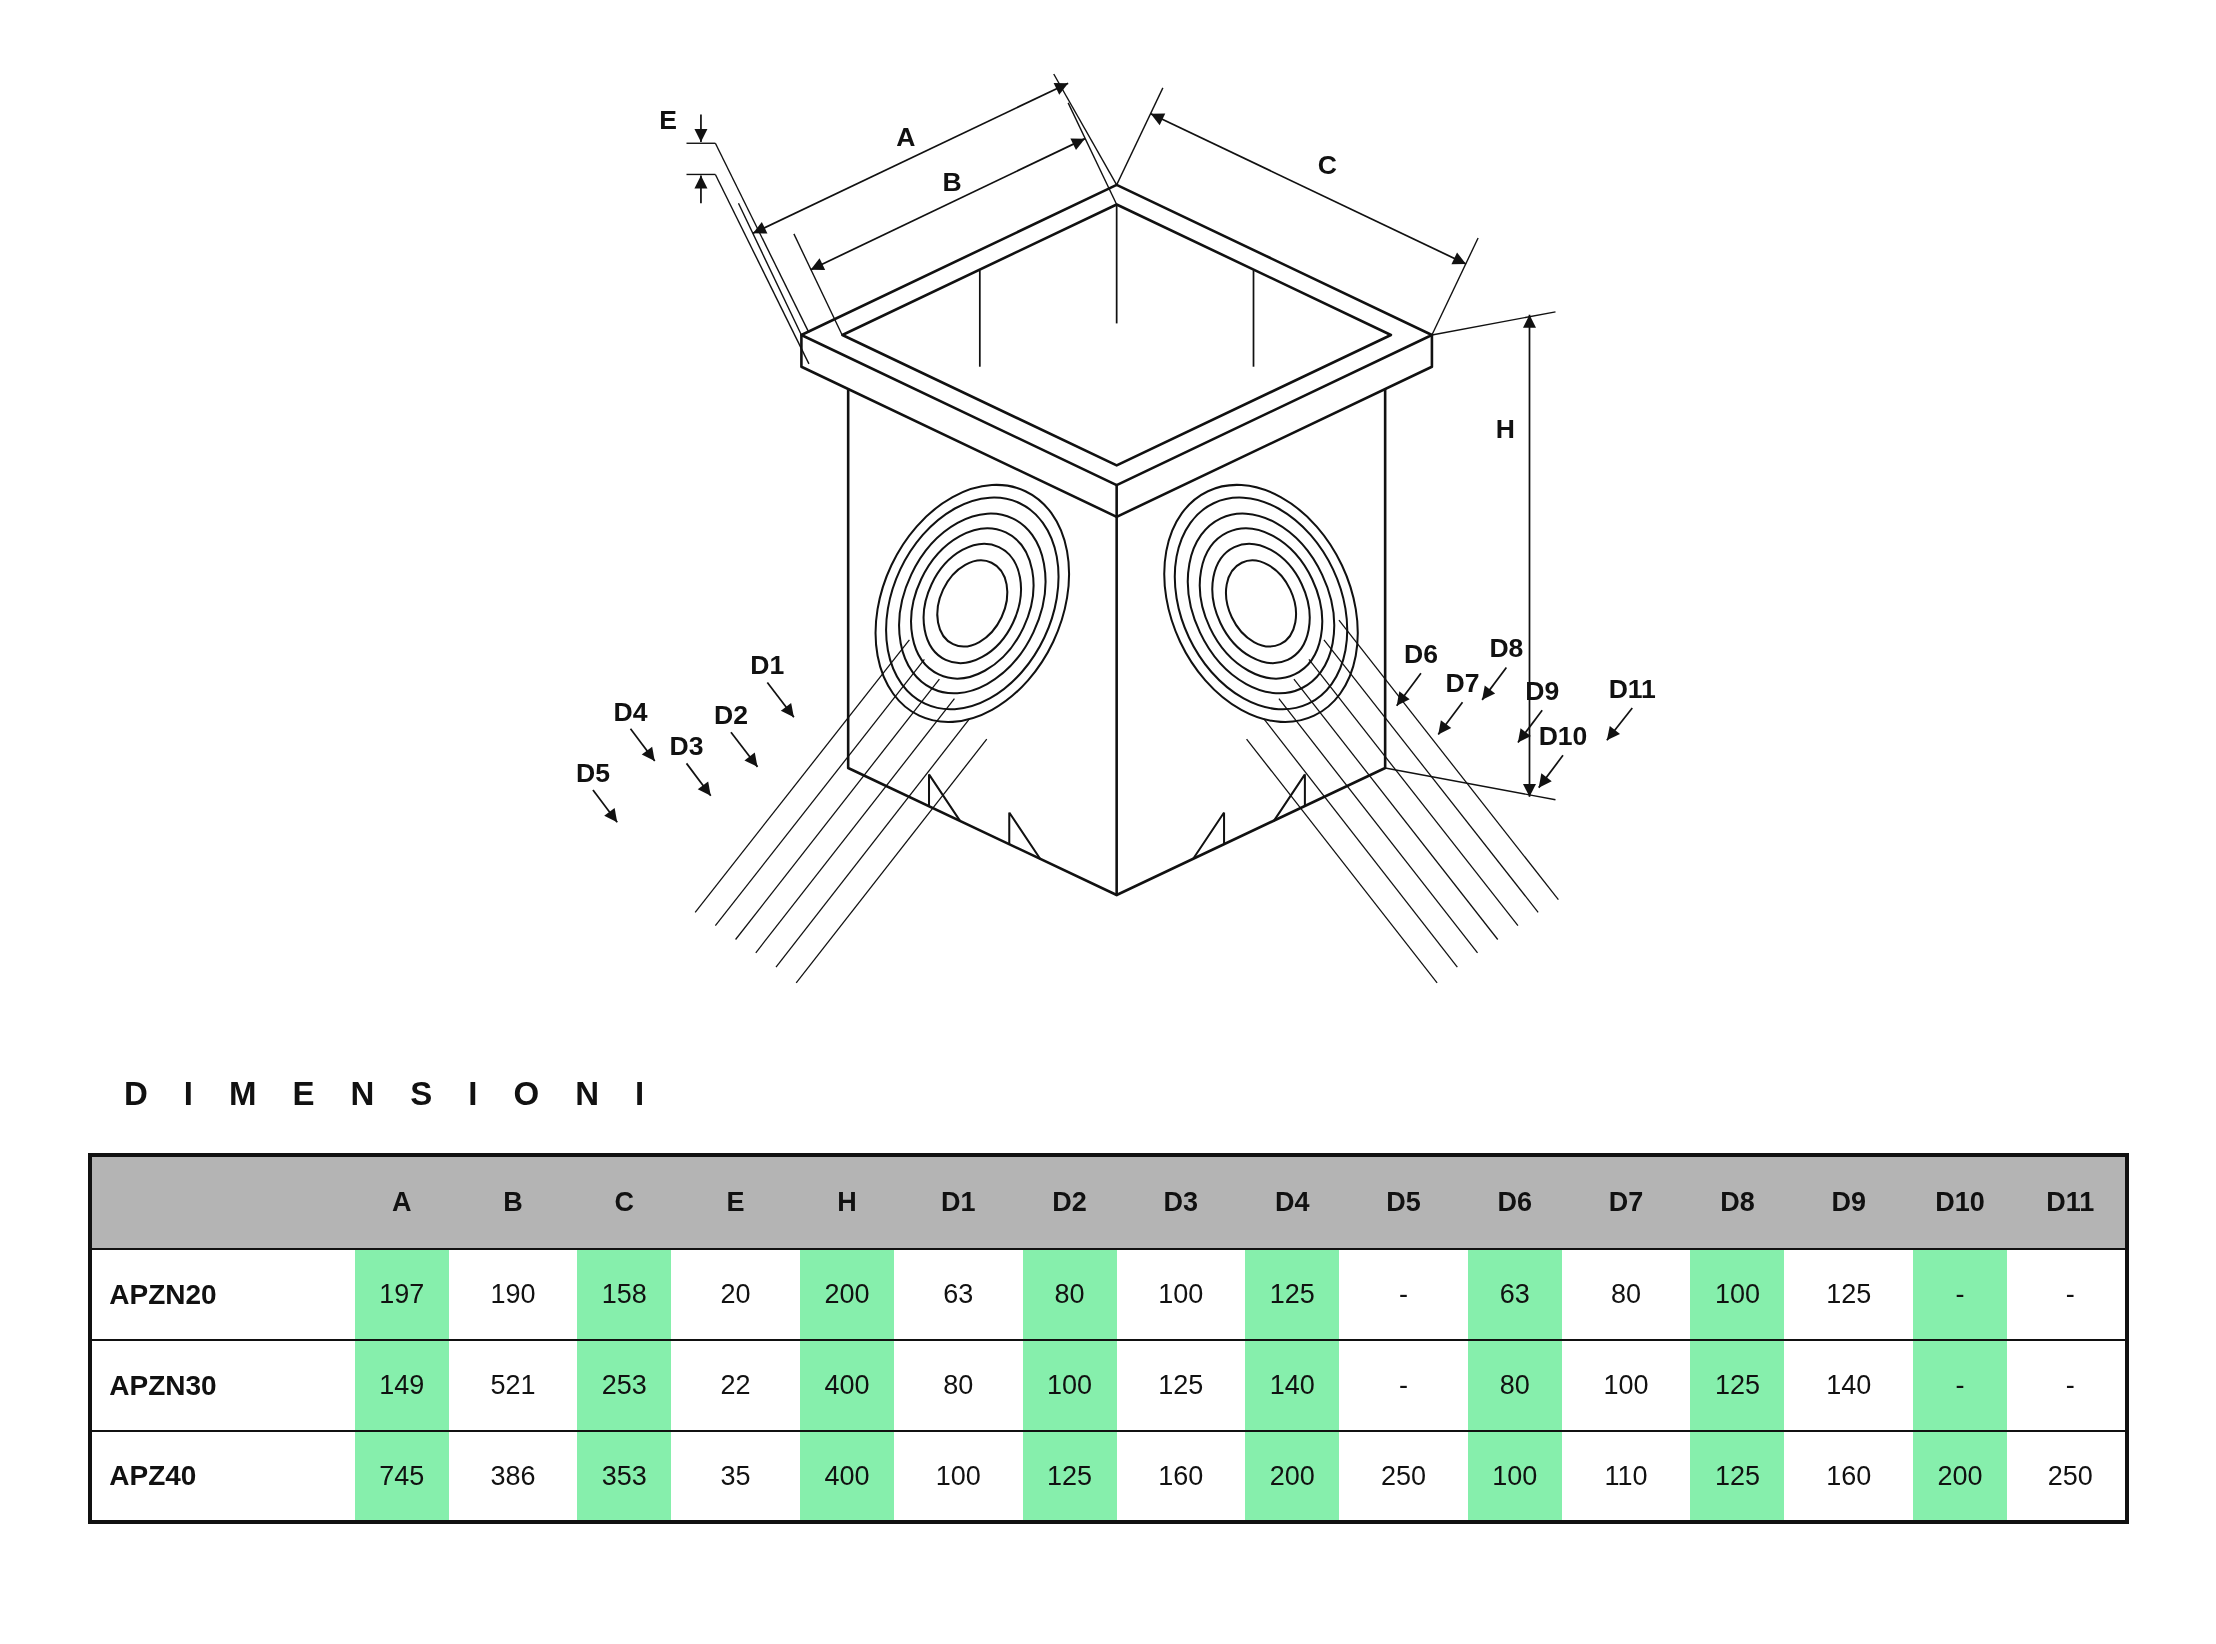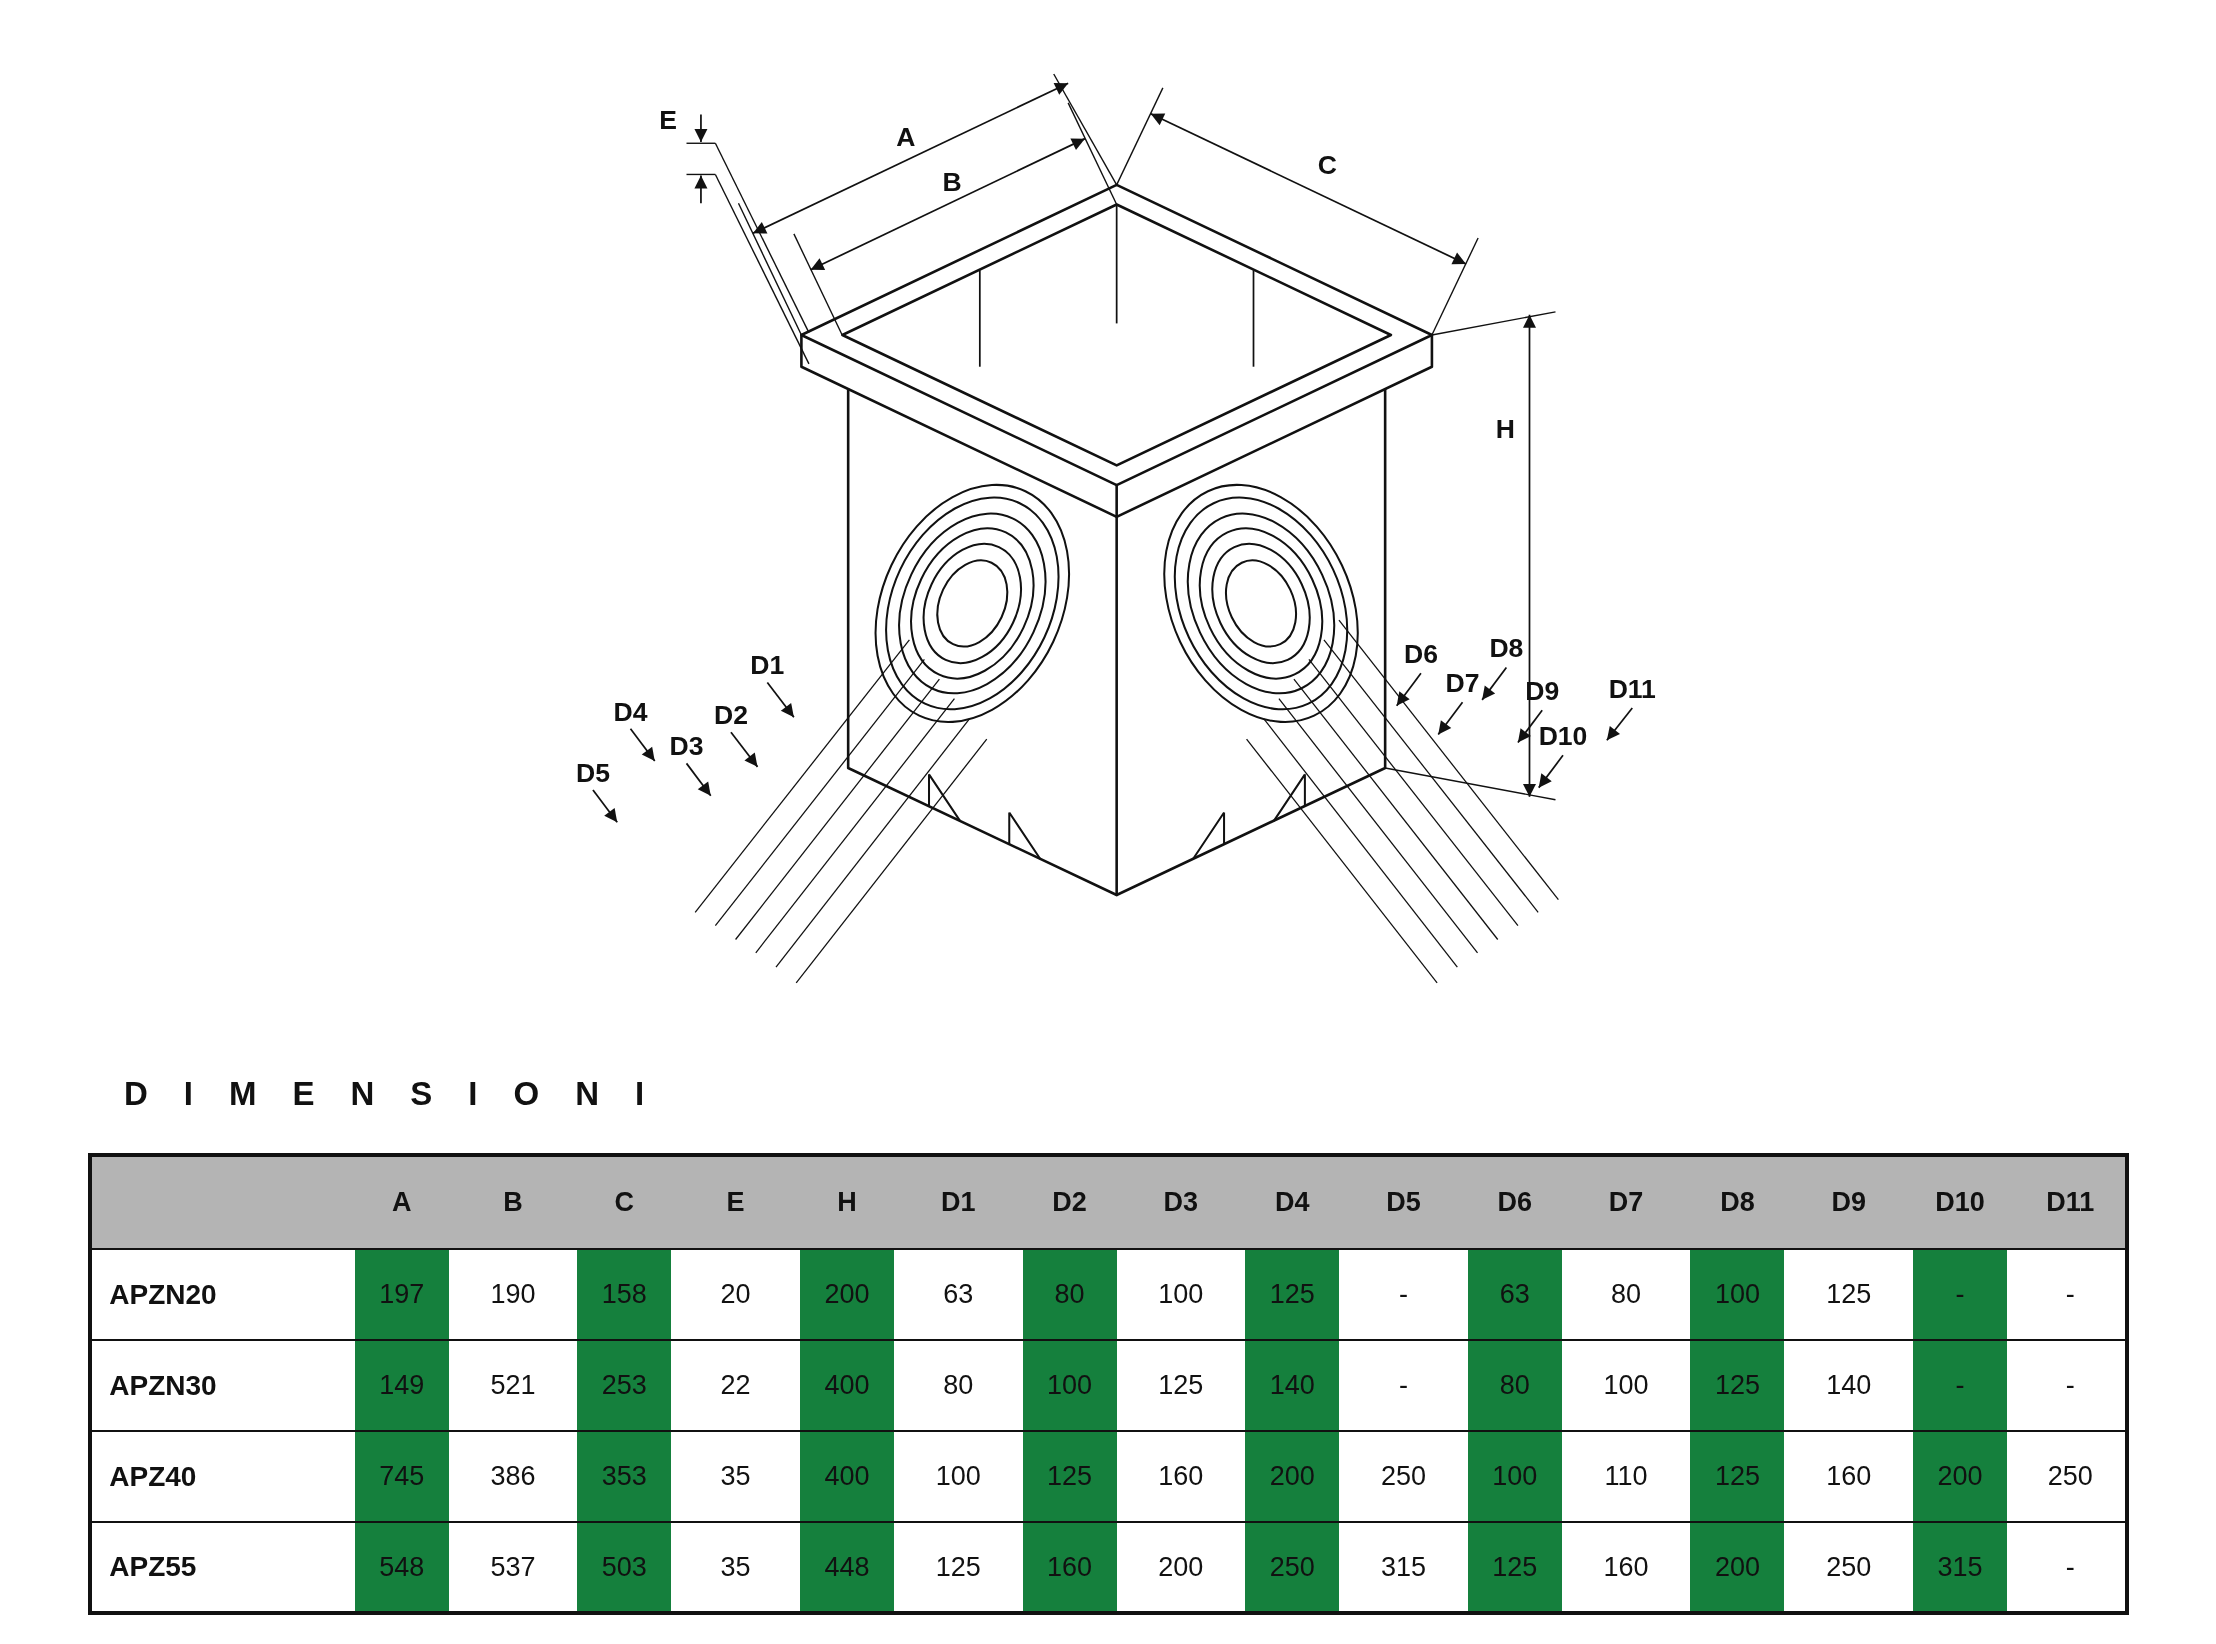--- a/index.html
+++ b/index.html
@@ -14,21 +14,21 @@
            font-size:33px; font-weight:bold; letter-spacing:36px; text-indent:36px; }
 
   table.dims { position:absolute; left:88px; top:1153px; width:2041px;
                border-collapse:collapse; table-layout:fixed; border:4px solid #111; }
   .dims thead tr { height:94px; }
   .dims tbody tr { height:91px; border-top:2.3px solid #111; }
   .dims th, .dims td { text-align:center; vertical-align:middle; font-size:27px; padding:0; }
   .dims thead th { background:#b4b4b4; font-weight:700; }
   .dims .model { text-align:left; padding-left:17.3px; font-weight:700; font-size:28px; }
   .dims td { font-weight:400; }
-  .dims td.g { background:#15803d; background-clip:content-box; padding:0 8.7px;margin-top:25px; }
+  .dims td.g { background:#86efac; background-clip:content-box; padding:0 8.7px;margin-top:25px; }
 </style>
 </head>
 <body>
 
 <div class="page">
 
   <svg class="diagram" viewBox="0 0 2300 1640">
     <defs>
       <marker id="arrow" viewBox="0 0 12 12" refX="11" refY="6" markerWidth="9" markerHeight="9" orient="auto-start-reverse" markerUnits="strokeWidth">
         <path d="M1,1 L11,6 L1,11 Z" fill="#111"></path>
@@ -244,36 +244,17 @@
         <td>160</td>
         <td class="g">200</td>
         <td>250</td>
         <td class="g">100</td>
         <td>110</td>
         <td class="g">125</td>
         <td>160</td>
         <td class="g">200</td>
         <td>250</td>
       </tr>
-      <tr>
-        <th class="model">APZ55</th>
-        <td class="g">548</td>
-        <td>537</td>
-        <td class="g">503</td>
-        <td>35</td>
-        <td class="g">448</td>
-        <td>125</td>
-        <td class="g">160</td>
-        <td>200</td>
-        <td class="g">250</td>
-        <td>315</td>
-        <td class="g">125</td>
-        <td>160</td>
-        <td class="g">200</td>
-        <td>250</td>
-        <td class="g">315</td>
-        <td>-</td>
-      </tr>
     </tbody>
   </table>
 
 </div>
 
 
 </body></html>

